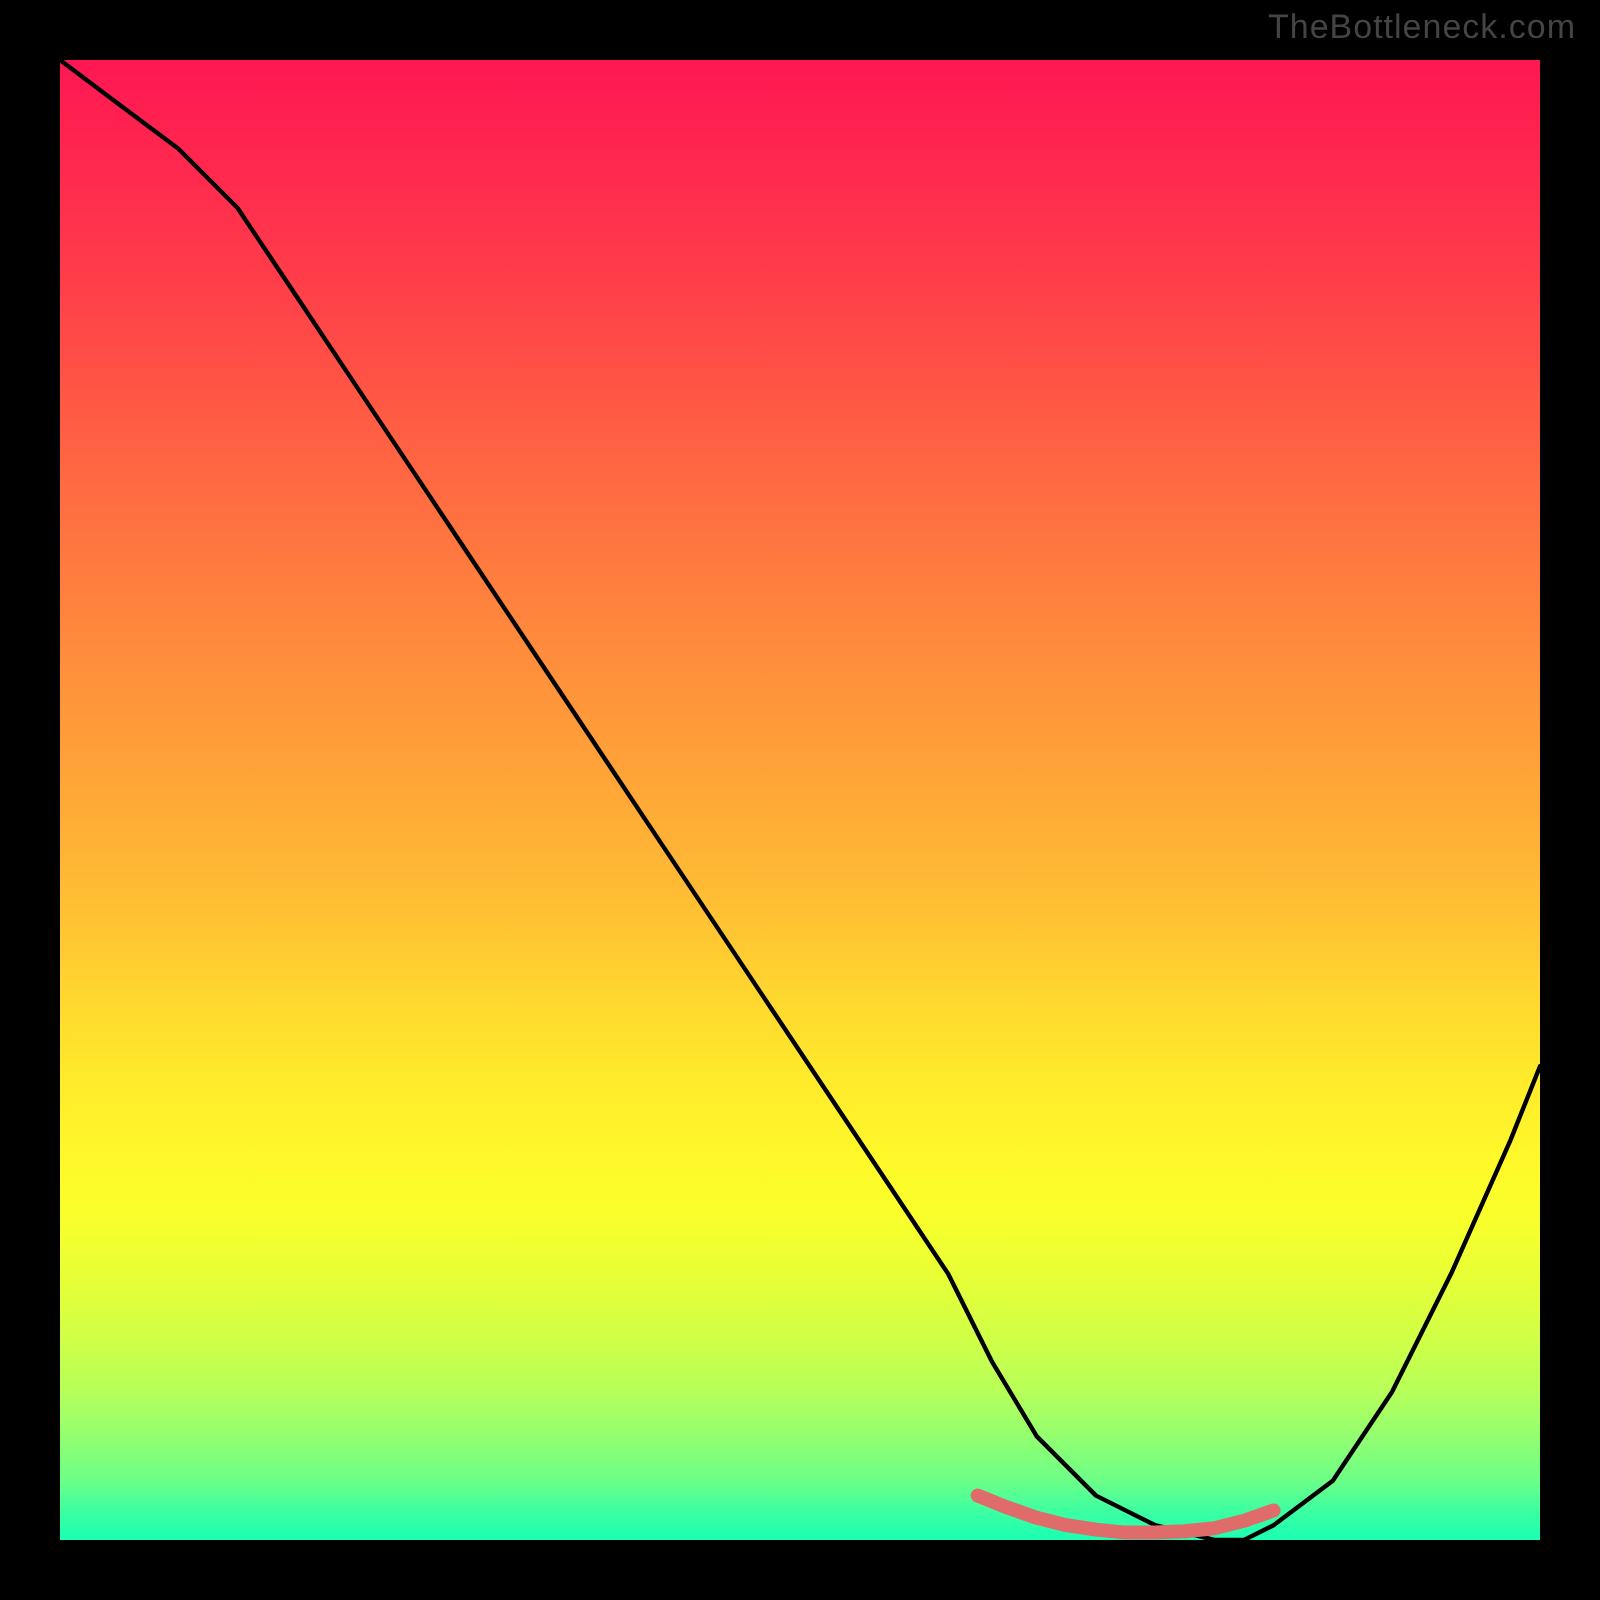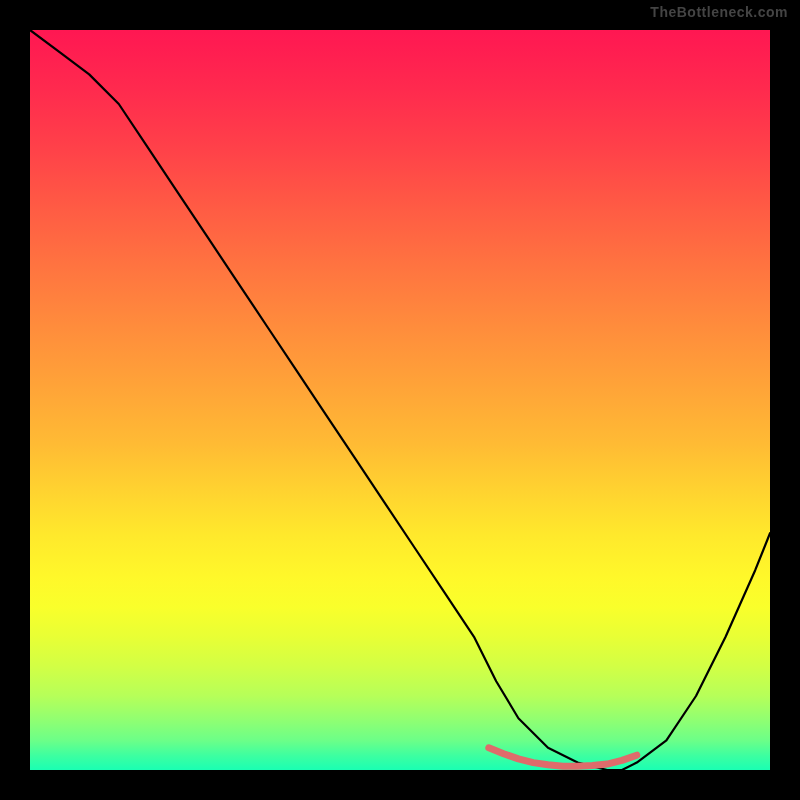--- a/index.html
+++ b/index.html
@@ -15,22 +15,22 @@
     position: relative;
     width: 800px;
     height: 800px;
     background: #000;
   }
   .watermark {
     position: absolute;
     top: 4px;
     right: 12px;
     color: #444;
-    font-size: 14px;
-    font-weight: bold;
+    font-size: 17px;
+    font-weight: normal;
     letter-spacing: 0.5px;
     z-index: 10;
   }
   .plot-area {
     position: absolute;
     left: 30px;
     top: 30px;
     width: 740px;
     height: 740px;
     overflow: hidden;

